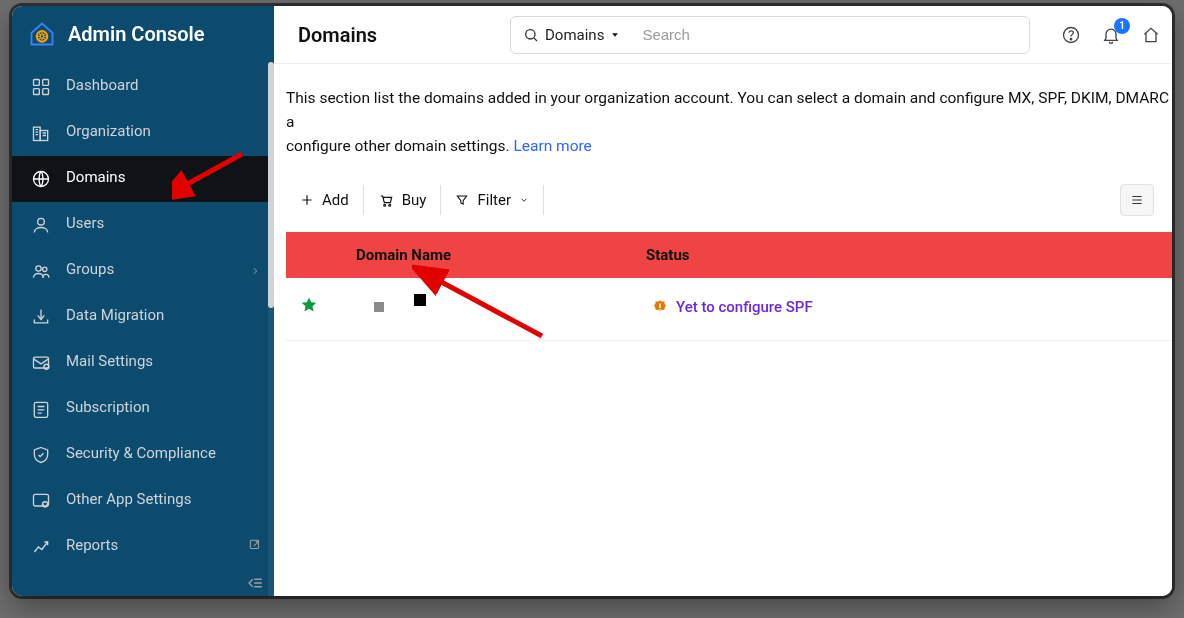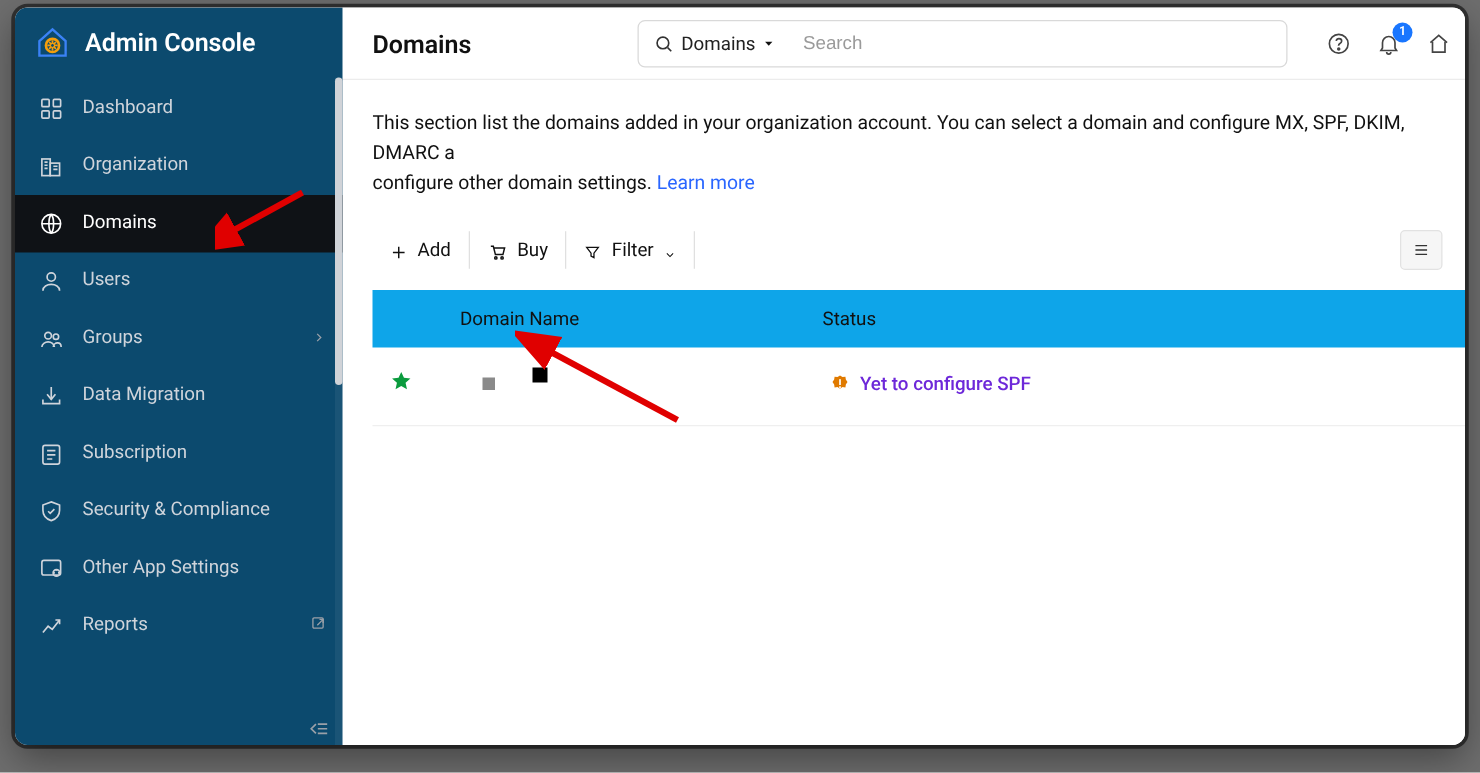--- a/index.html
+++ b/index.html
@@ -119,50 +119,50 @@
   .searchwrap input::placeholder{ color:#9a9a9a; }
   .topbar .right-icons { display:flex; align-items:center; gap:18px; margin-left:16px; color:#444; }
   .icon-btn { width:22px; height:22px; display:flex; align-items:center; justify-content:center; cursor:pointer; position:relative; }
   .badge {
     position:absolute; top:-6px; right:-8px;
     background:#1976ff; color:#fff; font-size:10px; font-weight:600;
     width:16px; height:16px; border-radius:8px;
     display:flex; align-items:center; justify-content:center;
   }
 
-  .content { padding: 22px 0 0 24px; overflow:hidden; position:relative; flex:1; }
+  .content { padding: 22px 0 0 12px; overflow:hidden; position:relative; flex:1; }
   .intro { font-size:15.5px; color:#111; line-height:1.55; padding-right:0; }
   .intro a { color:#2a66ff; text-decoration:none; }
 
   .toolbar {
     display:flex; align-items:center;
     gap:0;
     margin-top:26px;
     padding-bottom:12px;
   }
   .tbtn {
-    display:flex; align-items:flex-end; gap:8px;
+    display:flex; align-items:center; gap:8px;
     padding: 6px 14px;
     font-size:15px; color:#111; cursor:pointer;
     border-right:1px solid #e0e0e0;
   }
   .tbtn:last-of-type { border-right:none; }
   .tbtn svg { flex-shrink:0; }
   .toolbar-right { margin-left:auto; margin-right:18px; }
   .density-btn {
     width:34px; height:32px; border:1px solid #e2e2e2; border-radius:4px;
     display:flex; align-items:center; justify-content:center; background:#f6f6f6;
     cursor:pointer;
   }
 
   .table-head {
     display:flex;
-    background:#0ea5e9;
+    background:#ef4444;
     padding:14px 0;
-    font-size:15px; color:#111; font-weight:400;
+    font-size:15px; color:#111; font-weight:700;
     margin-top:4px;
   }
   .col-domain { margin-left:70px; width:290px; }
   .col-status { margin-left:0; }
 
   .row {
     display:flex; align-items:center;
     padding:18px 0 22px 0;
     border-bottom:1px solid #efefef;
   }
@@ -262,20 +262,30 @@
       </li>
       <li class="nav-item">
         <span class="icon">
           <svg width="20" height="20" viewBox="0 0 24 24" fill="none" stroke="#cfd4db" stroke-width="1.6">
               <path d="M4 15v4h16v-4"></path>
               <path d="M12 3v12"></path>
               <path d="M8 10l4 5 4-5"></path>
             </svg>
         </span>
         <span>Data Migration</span>
+      </li>
+      <li class="nav-item">
+        <span class="icon">
+          <svg width="20" height="20" viewBox="0 0 24 24" fill="none" stroke="#cfd4db" stroke-width="1.6">
+              <rect x="3" y="5" width="18" height="13" rx="1.5"></rect>
+              <path d="M3 7l9 6 9-6"></path>
+              <circle cx="18.5" cy="16.5" r="3"></circle>
+            </svg>
+        </span>
+        <span>Mail Settings</span>
       </li>
       <li class="nav-item">
         <span class="icon">
           <svg width="20" height="20" viewBox="0 0 24 24" fill="none" stroke="#cfd4db" stroke-width="1.6">
               <rect x="4" y="4" width="16" height="18" rx="2"></rect>
               <path d="M8 9h8M8 13h8M8 17h5"></path>
             </svg>
         </span>
         <span>Subscription</span>
       </li>

